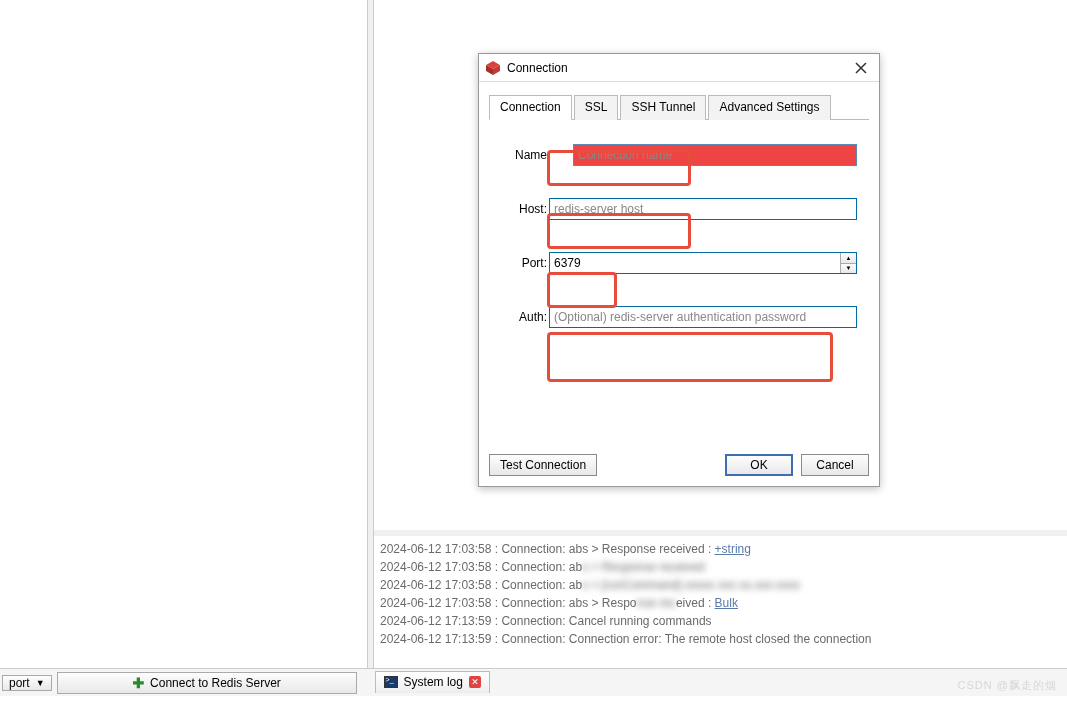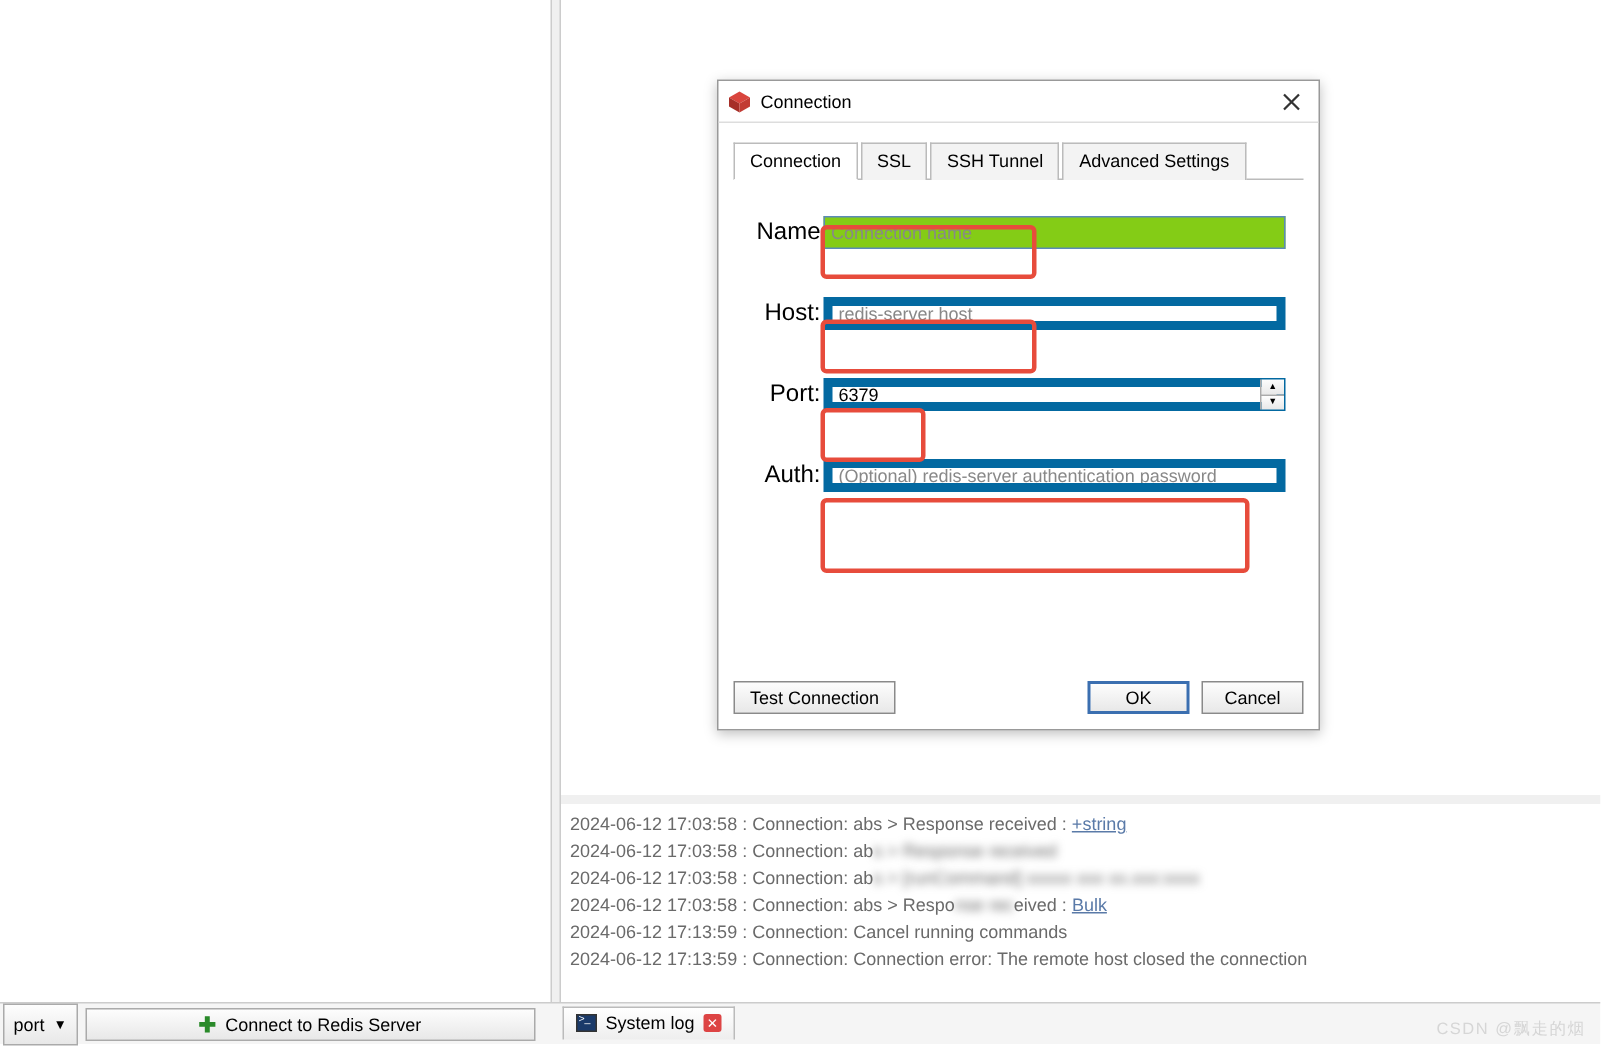--- a/index.html
+++ b/index.html
@@ -4,21 +4,21 @@
 <style>
 * { box-sizing: border-box; font-family: Tahoma, Arial, sans-serif; }
 body { margin: 0; width: 1067px; height: 705px; background: #fff; position: relative; overflow: hidden; font-size: 12px; }
 .left-panel { position: absolute; left: 0; top: 0; width: 368px; height: 668px; background: #fff; border-right: 1px solid #ccc; }
 .divider { position: absolute; left: 368px; top: 0; width: 6px; height: 668px; background: #f0f0f0; border-right: 1px solid #ccc; }
 .right-panel { position: absolute; left: 374px; top: 0; width: 693px; height: 530px; background: #fff; }
 .hsplit { position: absolute; left: 374px; top: 530px; width: 693px; height: 6px; background: #f0f0f0; }
 .log-panel { position: absolute; left: 374px; top: 536px; width: 760px; height: 132px; background: #fff; overflow: hidden; padding: 4px 6px; font-family: 'Segoe UI', Tahoma, sans-serif; color: #6a6a6a; line-height: 18px; font-size: 12px; }
 .log-line { white-space: nowrap; }
 .bottom-bar { position: absolute; left: 0; top: 668px; width: 1067px; height: 28px; background: #f5f5f5; border-top: 1px solid #ccc; display: flex; align-items: center; }
-.btn-export { height: 28px; margin: 2px; padding: 0 6px; background: linear-gradient(#fdfdfd,#e8e8e8); border: 1px solid #aaa; display: flex; align-items: center; gap: 6px; font-size: 12px; }
+.btn-export { height: 16px; margin: 2px; padding: 0 6px; background: linear-gradient(#fdfdfd,#e8e8e8); border: 1px solid #aaa; display: flex; align-items: center; gap: 6px; font-size: 12px; }
 .btn-export .arrow { font-size: 9px; }
 .btn-connect { height: 22px; margin: 2px 0 2px 3px; width: 300px; background: linear-gradient(#fdfdfd,#e8e8e8); border: 1px solid #aaa; display: flex; align-items: center; justify-content: center; gap: 6px; font-size: 12px; }
 .plus-icon { color: #2a8a2a; font-weight: bold; font-size: 14px; }
 .tab-syslog { margin-left: 18px; height: 22px; padding: 0 8px; display: flex; align-items: center; gap: 6px; border: 1px solid #bbb; background: linear-gradient(#fff,#eee); font-size: 12px; border-bottom: none; position: relative; top: -1px;}
 .tab-syslog .term { width: 14px; height: 12px; background: #1a3a6a; display: inline-block; border: 1px solid #333; position: relative; }
 .tab-syslog .term::after { content:'>_'; color:#fff; font-size:7px; position:absolute; left:1px; top:-1px; }
 .tab-syslog .xclose { color: #fff; background: #d44; border-radius: 2px; width: 12px; height: 12px; font-size: 9px; display: inline-flex; align-items: center; justify-content: center; }
 .watermark { position: absolute; right: 10px; bottom: 12px; color: #d6d6d6; font-size: 11px; letter-spacing: 1px; pointer-events: none; }
 
 
@@ -30,23 +30,23 @@
 .dlg-close { width: 24px; height: 20px; display: flex; align-items: center; justify-content: center; }
 .dlg-close svg { width: 12px; height: 12px; }
 
 .dlg-body { position: absolute; left: 10px; top: 40px; right: 10px; bottom: 40px; }
 .tabs { height: 26px; display: flex; border-bottom: 1px solid #bbb; }
 .tab { padding: 4px 10px; border: 1px solid #bbb; border-bottom: none; margin-right: 2px; background: #f3f3f3; font-size: 12px; position: relative; top: 1px; }
 .tab.active { background: #fff; border-bottom: 1px solid #fff; }
 
 .form { padding: 24px 12px 0 12px; }
 .row { display: flex; align-items: center; margin-bottom: 32px; }
-.row label { width: 46px; text-align: right; font-size: 16px; margin-right: 2px; }
-.row input { flex: 1; height: 22px; border: 6px solid #0369a1; padding: 0 4px; font-size: 12px; }
-.row.name input { border: 1px solid #5b8ab8; background: #84cc16; }
+.row label { width: 46px; text-align: right; font-size: 12px; margin-right: 2px; }
+.row input { flex: 1; height: 22px; border: 1px solid #0369a1; padding: 0 4px; font-size: 12px; }
+.row.name input { border: 1px solid #5b8ab8; background: #ef4444; margin-left: 24px; }
 .row input::placeholder { color: #888; }
 .spinner-wrap { flex:1; position: relative; display:flex;border-radius:10px; }
 .spinner-wrap input { flex:1; }
 .spin-btns { position:absolute; right:1px; top:1px; bottom:1px; width:16px; display:flex; flex-direction:column; }
 .spin-btns div { flex:1; background: linear-gradient(#fdfdfd,#e8e8e8); border-left:1px solid #aaa; display:flex; align-items:center; justify-content:center; font-size:6px; }
 .spin-btns div:first-child { border-bottom:1px solid #aaa; }
 
 .hl { position: absolute; border: 3px solid #e74c3c; border-radius: 4px; pointer-events: none; }
 .hl1 { left: 58px; top: 56px; width: 144px; height: 36px; }
 .hl2 { left: 58px; top: 119px; width: 144px; height: 36px; }

